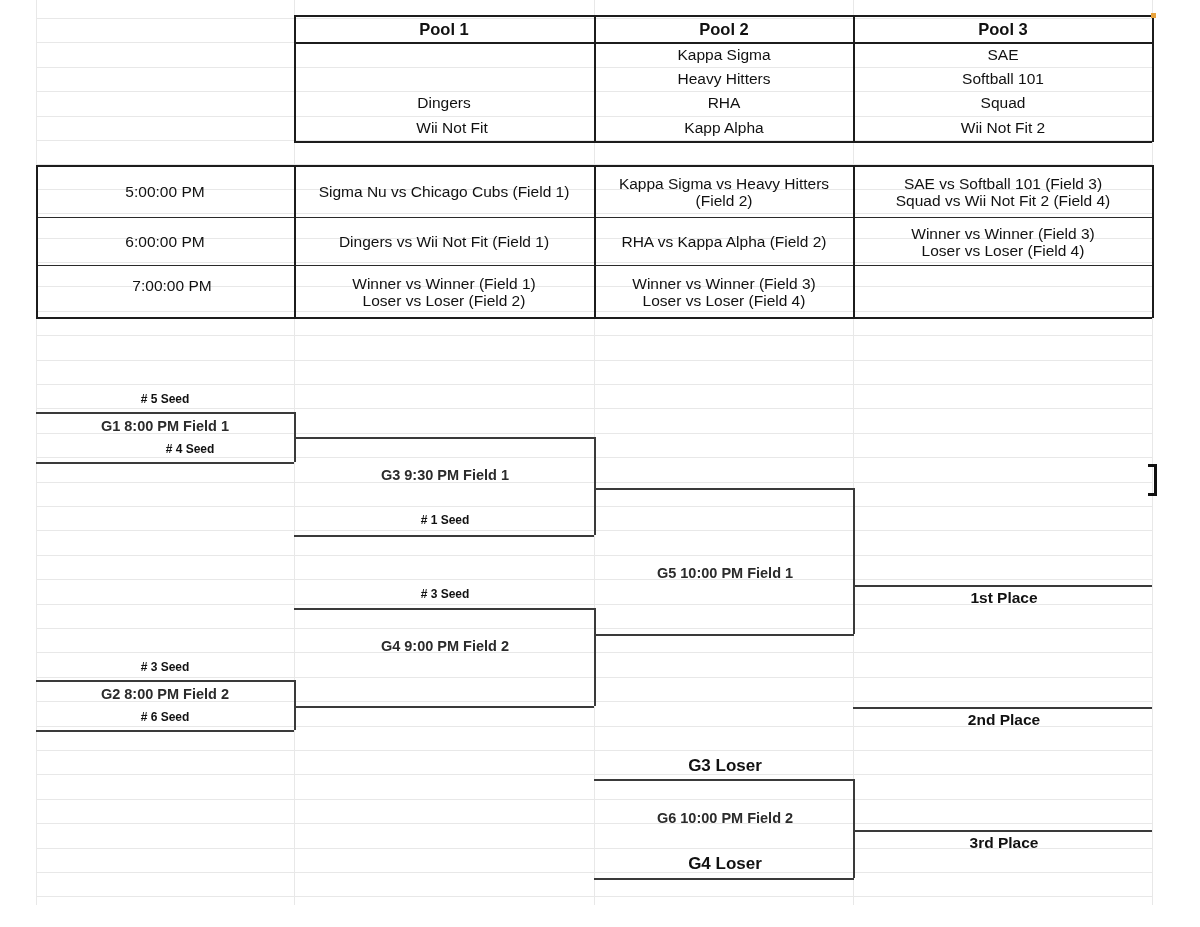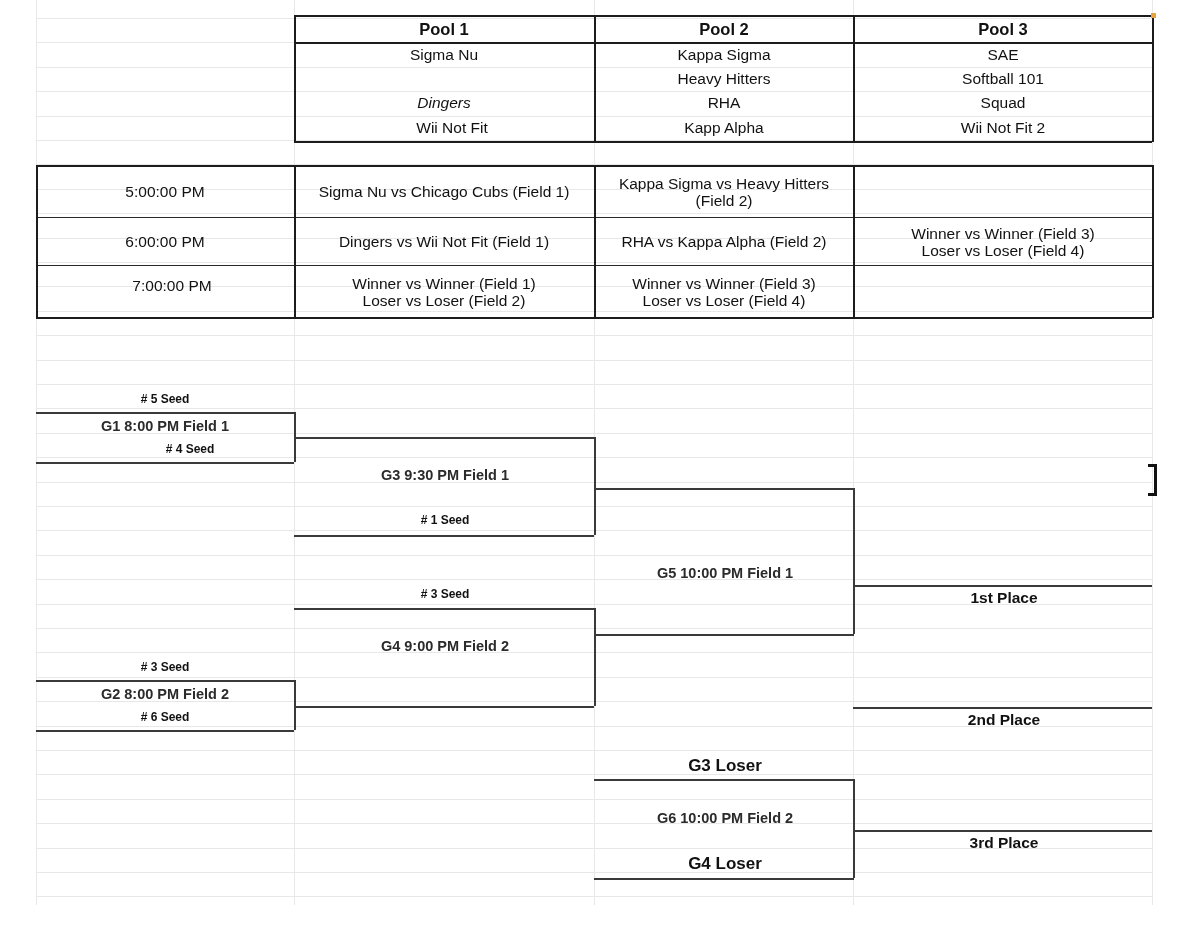--- a/index.html
+++ b/index.html
@@ -162,22 +162,21 @@
       <div class="gridcol" style="left: 294px; top: 0px; height: 905px;"></div>
       <div class="gridcol" style="left: 594px; top: 0px; height: 905px;"></div>
       <div class="gridcol" style="left: 853px; top: 0px; height: 905px;"></div>
       <div class="gridcol" style="left: 1152px; top: 0px; height: 905px;"></div>
     </div>
 
   <div class="cell pool-head" style="left:296px; top:16px; width:296px; height:26px;">Pool 1</div>
   <div class="cell pool-head" style="left:598px; top:16px; width:252px; height:26px;">Pool 2</div>
   <div class="cell pool-head" style="left:856px; top:16px; width:294px; height:26px;">Pool 3</div>
 
-  <div class="cell pool-team" style="left:296px; top:43px; width:296px; height:24px;">Sigma Nu</div>
-  <div class="cell pool-team" style="left:296px; top:91px; width:296px; height:24px;font-style:italic;">Dingers</div>
+  <div class="cell pool-team" style="left:296px; top:91px; width:296px; height:24px;">Dingers</div>
   <div class="cell pool-team" style="left:296px; top:115px; width:296px; height:26px;padding-left:8px;">Wii Not Fit</div>
 
   <div class="cell pool-team" style="left:598px; top:43px; width:252px; height:24px;">Kappa Sigma</div>
   <div class="cell pool-team" style="left:598px; top:67px; width:252px; height:24px;">Heavy Hitters</div>
   <div class="cell pool-team" style="left:598px; top:91px; width:252px; height:24px;">RHA</div>
   <div class="cell pool-team" style="left:598px; top:115px; width:252px; height:26px;">Kapp Alpha</div>
 
   <div class="cell pool-team" style="left:856px; top:43px; width:294px; height:24px;">SAE</div>
   <div class="cell pool-team" style="left:856px; top:67px; width:294px; height:24px;">Softball 101</div>
   <div class="cell pool-team" style="left:856px; top:91px; width:294px; height:24px;">Squad</div>
@@ -198,20 +197,22 @@
   <div class="cell sched-game" style="left:296px; top:166px; width:296px; height:52px;">Sigma Nu vs Chicago Cubs (Field 1)</div>
   <div class="cell sched-game" style="left:296px; top:218px; width:296px; height:48px;">Dingers vs Wii Not Fit (Field 1)</div>
   <div class="cell sched-game" style="left:296px; top:266px; width:296px; height:52px;">Winner vs Winner  (Field 1)
 Loser vs Loser (Field 2)</div>
 
   <div class="cell sched-game" style="left:598px; top:166px; width:252px; height:52px;">Kappa Sigma vs Heavy Hitters (Field 2)</div>
   <div class="cell sched-game" style="left:598px; top:218px; width:252px; height:48px;">RHA vs Kappa Alpha (Field 2)</div>
   <div class="cell sched-game" style="left:598px; top:266px; width:252px; height:52px;">Winner vs Winner (Field 3)
 Loser vs Loser (Field 4)</div>
 
+  <div class="cell sched-game" style="left:856px; top:166px; width:294px; height:52px;">SAE vs Softball 101 (Field 3)
+Squad vs Wii Not Fit 2 (Field 4)</div>
   <div class="cell sched-game" style="left:856px; top:218px; width:294px; height:48px;">Winner vs Winner (Field 3)
 Loser vs Loser (Field 4)</div>
   <div class="cell sched-game" style="left:856px; top:266px; width:294px; height:52px;"></div>
 
   <div class="tbl-border-h" style="left:36px; top:165px; width:1116px;"></div>
   <div class="tbl-border-h thin" style="left:36px; top:217px; width:1116px;"></div>
   <div class="tbl-border-h thin" style="left:36px; top:265px; width:1116px;"></div>
   <div class="tbl-border-h" style="left:36px; top:317px; width:1116px;"></div>
   <div class="tbl-border-v" style="left:36px; top:165px; height:153px;"></div>
   <div class="tbl-border-v" style="left:294px; top:165px; height:153px;"></div>

